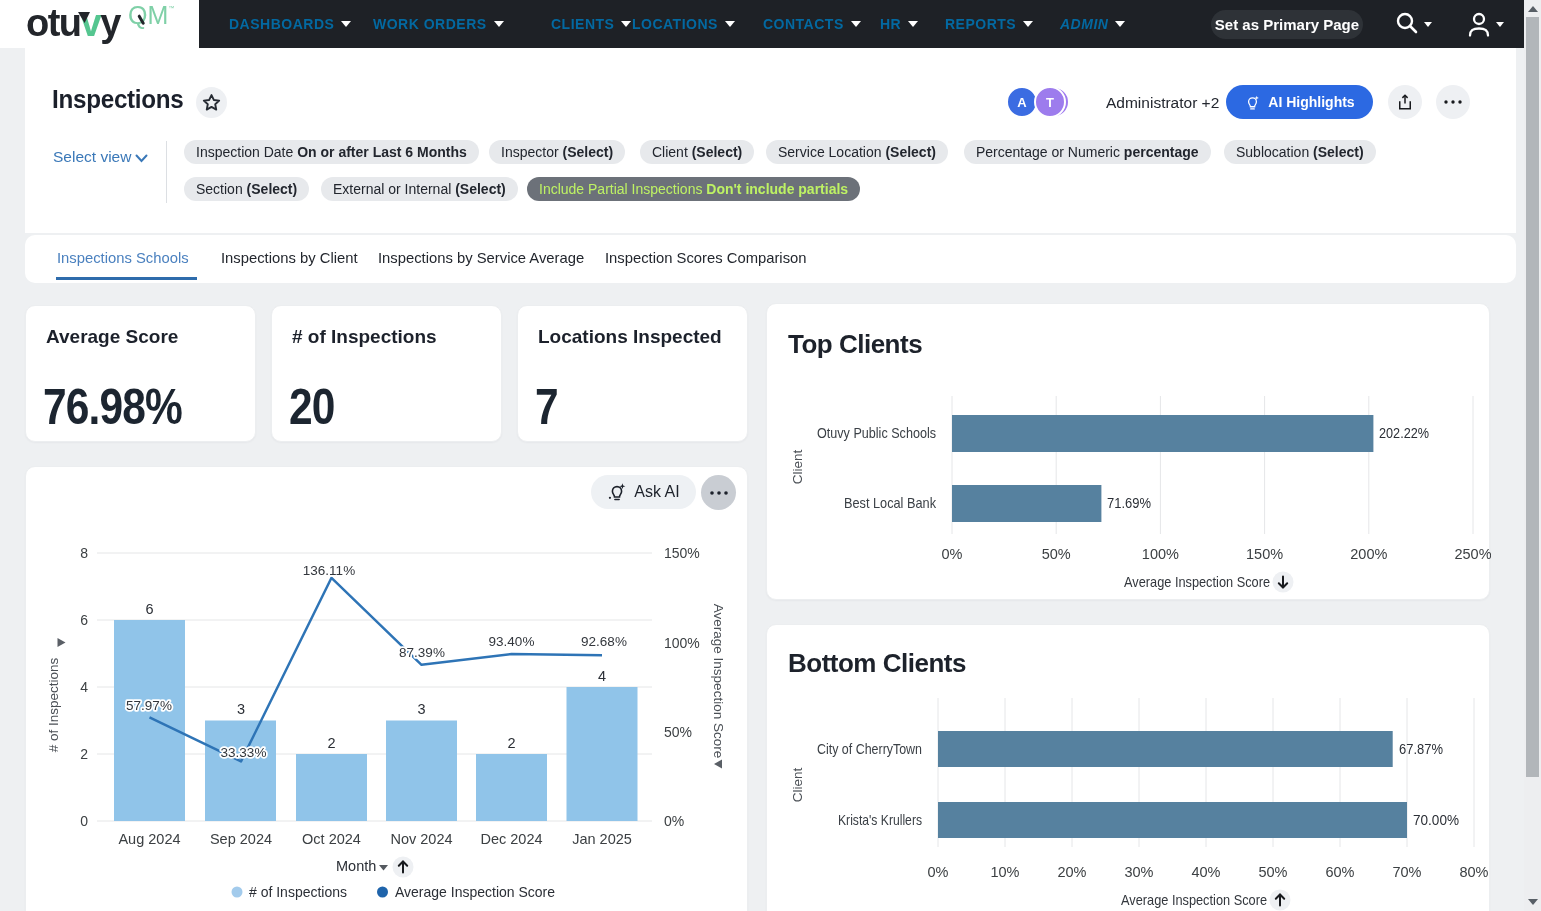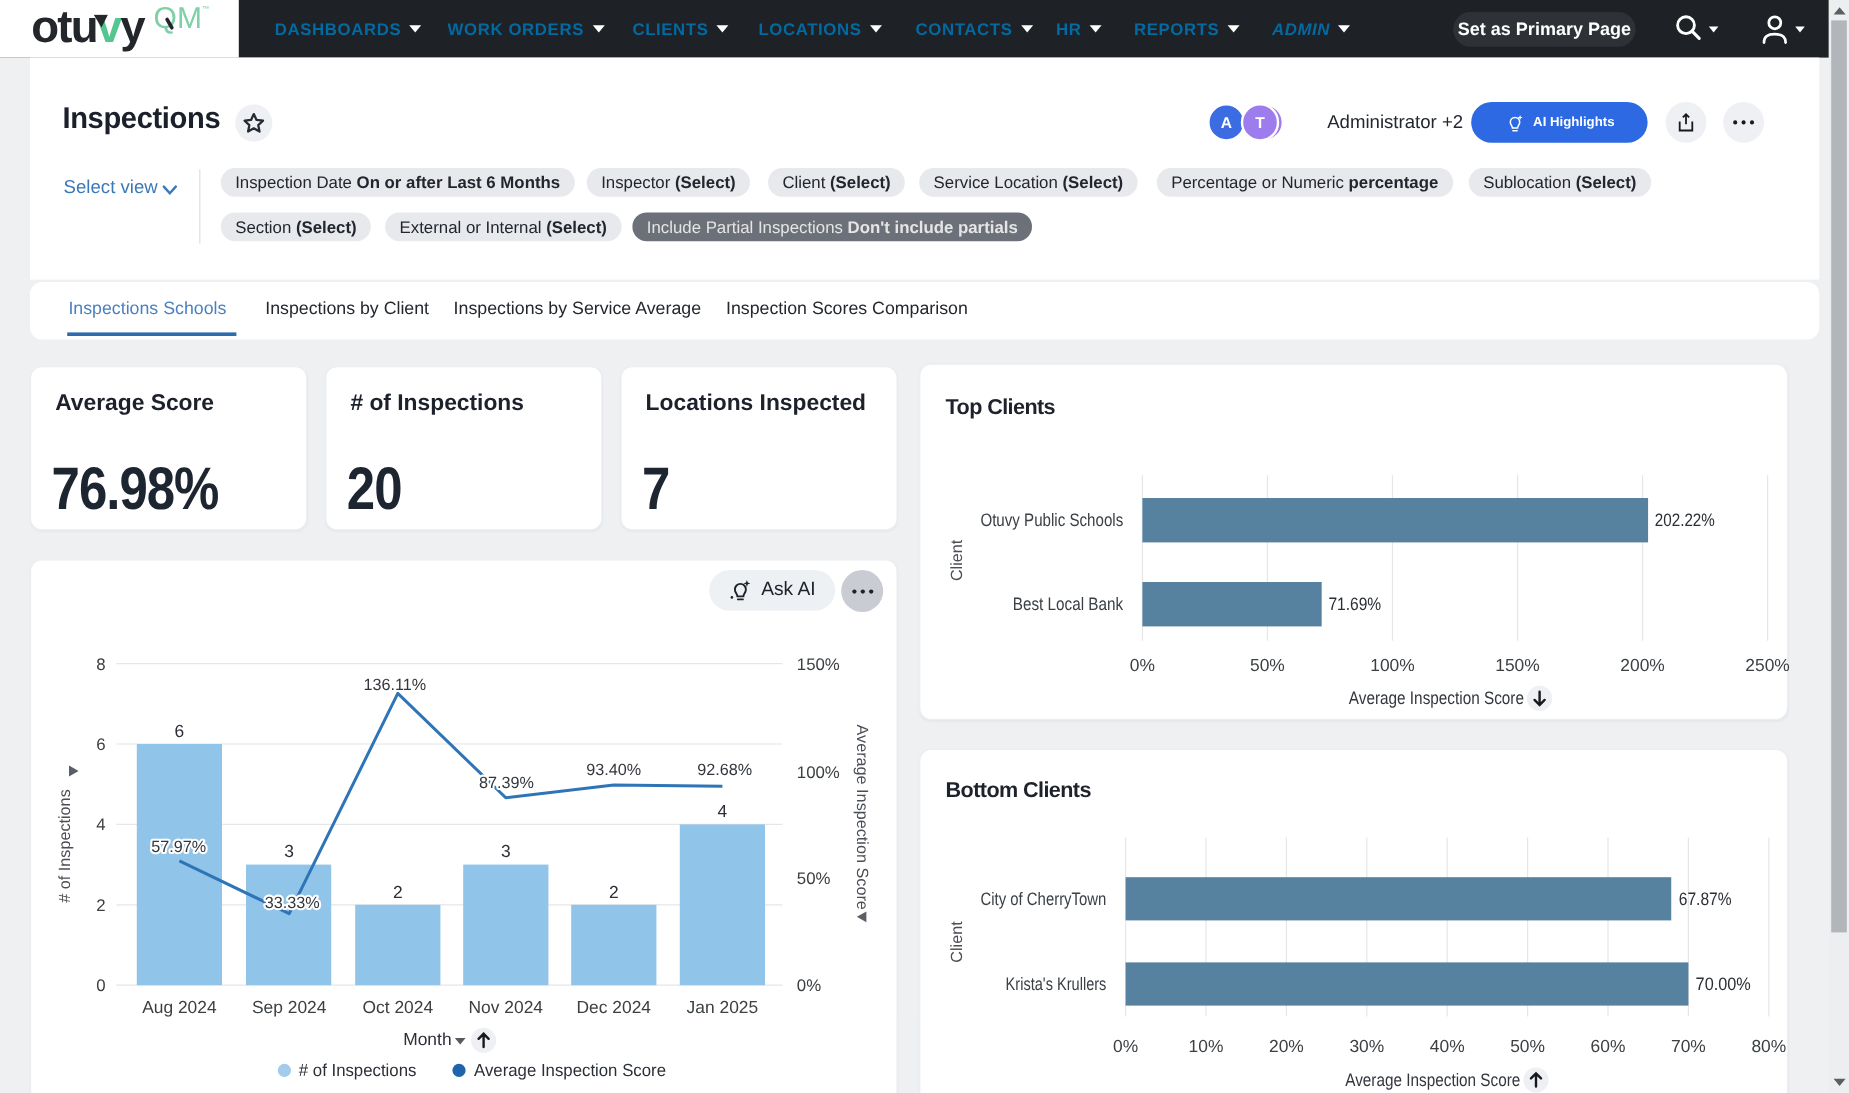--- a/index.html
+++ b/index.html
@@ -26,51 +26,51 @@
 .sb-down { position:absolute; left:1528px; top:899px; width:0; height:0; border-left:5px solid transparent; border-right:5px solid transparent; border-top:6px solid #585f66; }
 
 
 .hdr { position:absolute; left:25px; top:48px; width:1491px; height:185px; background:#fff; }
 .title { position:absolute; left:52px; top:85px; font-size:25px; font-weight:600; color:#1b202b; letter-spacing:-0.3px; transform:scaleX(0.97); transform-origin:left center; }
 .circbtn { position:absolute; border-radius:50%; background:#eef0f3; display:flex; align-items:center; justify-content:center; }
 .selview { position:absolute; left:53px; top:148px; font-size:15.5px; color:#3a78b8; font-weight:500; }
 .vdiv { position:absolute; left:166px; top:141px; width:1px; height:62px; background:#dcdfe3; }
 .chip { position:absolute; height:24px; border-radius:12px; background:#e7e9ec; color:#22262e; font-size:14px; line-height:24px; padding:0 12px; white-space:nowrap; }
 .chip b { font-weight:700; }
-.chip.dark { background:#6c7179; color:#e5e5e5; }
+.chip.dark { background:#6c7179; color:#bef264; }
 .admins { position:absolute; top:94px; font-size:15.5px; color:#23272f; }
 .av { position:absolute; top:86px; width:32px; height:32px; border-radius:50%; border:2px solid #fff; color:#fff; font-size:13px; font-weight:600; display:flex; align-items:center; justify-content:center; }
-.aibtn { position:absolute; left:1226px; top:85px; width:147px; height:34px; border-radius:17px; background:#2c69e2; color:#fff; display:flex; align-items:center; justify-content:center; font-size:11px; font-weight:700; gap:7px; }
+.aibtn { position:absolute; left:1226px; top:85px; width:147px; height:34px; border-radius:17px; background:#2c69e2; color:#fff; display:flex; align-items:center; justify-content:center; font-size:14px; font-weight:700; gap:7px; }
 
 
 .tabs { position:absolute; left:25px; top:235px; width:1491px; height:48px; background:#fff; border-radius:10px; }
 .tab { position:absolute; top:0; height:48px; line-height:46px; font-size:14.8px; color:#23272e; white-space:nowrap; }
 .tab.active { color:#4a80bf; }
 .tabline { position:absolute; left:56px; top:277px; width:141px; height:3px; background:#2e6cac; }
 
 
 .card { position:absolute; background:#fff; border-radius:10px; border:1px solid #eceef0; box-shadow:0 1px 2px rgba(20,30,50,.04); }
 .kpi-label { position:absolute; left:20px; top:20px; font-size:19px; font-weight:600; color:#1c212b; }
 .kpi-value { position:absolute; left:17px; top:76px; font-size:50px; font-weight:700; color:#1c2530; letter-spacing:-1px; line-height:1; transform:scaleX(0.85); transform-origin:left center; }
-.ctitle { position:absolute; font-size:18px; font-weight:700; color:#1d222b; letter-spacing:-0.5px; white-space:nowrap; }
+.ctitle { position:absolute; font-size:26px; font-weight:700; color:#1d222b; letter-spacing:-0.5px; white-space:nowrap; }
 svg text { font-family:"Liberation Sans", sans-serif; }
 </style>
 </head>
 <body>
 
 <div class="nav"></div>
 <div class="logo-box">
   <div class="logo">otu<span class="v">v</span>y</div>
   <div class="logo-qm">QM<span class="tm">™</span></div>
   <div class="qneedle"></div>
   <div style="position:absolute; left:78px; top:12px; width:12px; height:11px; background:#23262b; clip-path:polygon(0 0, 100% 0, 55% 100%); z-index:6;"></div>
 </div>
 <div class="navitem" style="left:229px;">DASHBOARDS<span class="caret"></span></div>
 <div class="navitem" style="left:373px;">WORK ORDERS<span class="caret"></span></div>
-<div class="navitem" style="left:527px;">CLIENTS<span class="caret"></span></div>
+<div class="navitem" style="left:551px;">CLIENTS<span class="caret"></span></div>
 <div class="navitem" style="left:632px;">LOCATIONS<span class="caret"></span></div>
 <div class="navitem" style="left:763px;">CONTACTS<span class="caret"></span></div>
 <div class="navitem" style="left:880px;">HR<span class="caret"></span></div>
 <div class="navitem" style="left:945px;">REPORTS<span class="caret"></span></div>
 <div class="navitem" style="left:1060px;font-style:italic;">ADMIN<span class="caret"></span></div>
 <div class="setprimary">Set as Primary Page</div>
 <svg class="abs" style="left:1394px; top:10px;" width="28" height="28" viewBox="0 0 28 28">
   <circle cx="11" cy="11" r="7" fill="none" stroke="#fff" stroke-width="2.4"></circle>
   <line x1="16" y1="16" x2="22" y2="22" stroke="#fff" stroke-width="2.6" stroke-linecap="round"></line>
 </svg>

